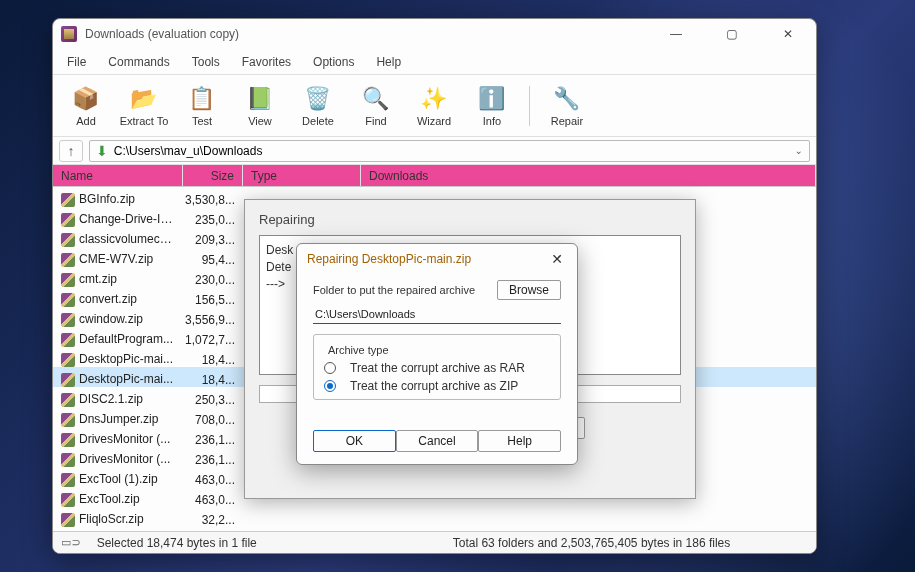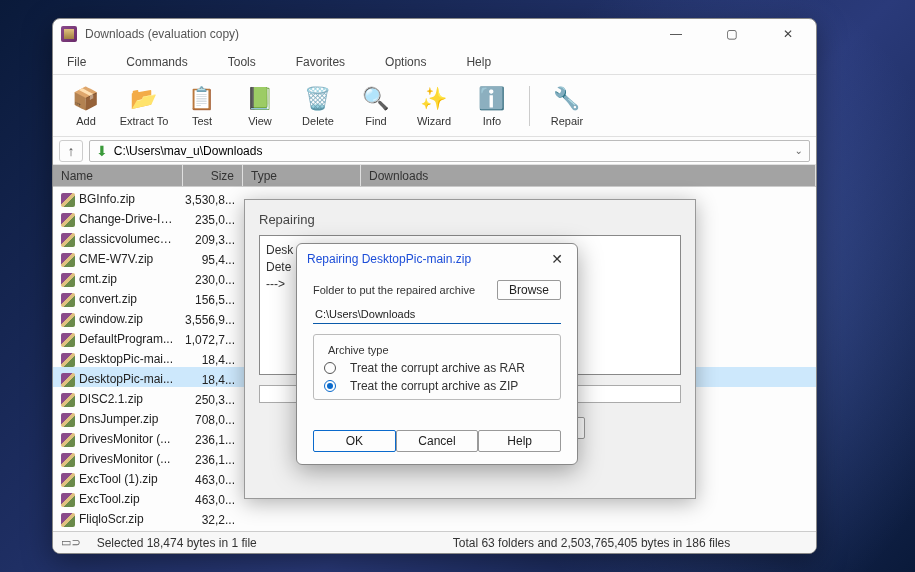--- a/index.html
+++ b/index.html
@@ -5,34 +5,34 @@
 * { box-sizing: border-box; font-family: 'Segoe UI', Tahoma, sans-serif; font-size: 12px; }
 body { margin: 0; padding: 0; width: 915px; height: 572px; background: linear-gradient(135deg, #0a1a3a 0%, #1a2a5a 30%, #2a3a7a 60%, #0a1a3a 100%); overflow: hidden; position: relative; }
 body::before { content: ''; position: absolute; right: -100px; top: -100px; width: 600px; height: 800px; background: radial-gradient(ellipse at center, rgba(100,130,220,0.4) 0%, transparent 60%); border-radius: 50%; }
 .window { position: absolute; left: 52px; top: 18px; width: 765px; height: 536px; background: #fdfdfd; border: 1px solid #888; border-radius: 8px; box-shadow: 0 8px 30px rgba(0,0,0,0.4); display: flex; flex-direction: column; overflow: hidden; }
 .titlebar { height: 30px; display: flex; align-items: center; padding: 0 8px; }
 .titlebar-icon { width: 16px; height: 16px; margin-right: 8px; background: linear-gradient(135deg, #8a4a8a, #6a2a6a); border-radius: 2px; position: relative; }
 .titlebar-icon::after { content: ''; position: absolute; left: 3px; top: 3px; width: 10px; height: 10px; background: linear-gradient(#e0c080, #a08040); }
 .titlebar-text { color: #555; flex: 1; font-size: 12px; }
 .winbtns { display: flex; gap: 16px; }
 .winbtn { width: 40px; height: 28px; display: flex; align-items: center; justify-content: center; color: #444; cursor: pointer; }
-.menubar { height: 26px; display: flex; align-items: center; padding: 0 4px; gap: 20px; border-bottom: 1px solid #e0e0e0; }
+.menubar { height: 26px; display: flex; align-items: center; padding: 0 4px; gap: 2px; border-bottom: 1px solid #e0e0e0; }
 .menuitem { padding: 4px 10px; color: #444; cursor: pointer; }
 .toolbar { height: 62px; display: flex; align-items: center; padding: 0 6px; gap: 4px; border-bottom: 1px solid #e0e0e0; }
 .toolbtn { display: flex; flex-direction: column; align-items: center; justify-content: center; width: 54px; height: 56px; cursor: pointer; gap: 2px; }
 .toolbtn-icon { width: 28px; height: 28px; display: flex; align-items: center; justify-content: center; font-size: 22px; }
 .toolbtn-label { font-size: 11px; color: #333; }
 .toolsep { width: 1px; height: 40px; background: #ccc; margin: 0 6px; }
 .pathbar { height: 28px; display: flex; align-items: center; padding: 0 6px; gap: 6px; border-bottom: 1px solid #e0e0e0; }
 .upbtn { width: 24px; height: 22px; display: flex; align-items: center; justify-content: center; border: 1px solid #ccc; border-radius: 3px; cursor: pointer; font-size: 14px; color: #555; }
 .pathbox { flex: 1; height: 22px; border: 1px solid #bbb; border-radius: 2px; display: flex; align-items: center; padding: 0 6px; gap: 6px; cursor: text; }
 .pathbox-icon { color: #3a9a3a; font-size: 14px; }
 .pathbox-chev { color: #666; font-size: 10px; }
 .filelist { flex: 1; overflow: hidden; display: flex; flex-direction: column; }
-.listhead { height: 22px; display: flex; align-items: center; border-bottom: 1px solid #ccc; background: #a3a3a3; }
+.listhead { height: 22px; display: flex; align-items: center; border-bottom: 1px solid #ccc; background: #ec4899; }
 .listhead > div { padding: 0 8px; border-right: 1px solid #e0e0e0; height: 100%; display: flex; align-items: center; color: #333; font-size: 12px; cursor: pointer; }
 .col-name { width: 130px; }
 .col-size { width: 60px; justify-content: flex-end; }
 .col-type { width: 118px; }
 .col-mod { flex: 1; }
 .listbody { flex: 1; overflow-y: auto; }
 .row { height: 20px; display: flex; align-items: flex-end; }
 .row.sel { background: #cde8fc; }
 .row > div { padding: 0 8px; white-space: nowrap; overflow: hidden; text-overflow: ellipsis; font-size: 12px; color: #222; }
 .row .col-size { text-align: right; justify-content: flex-end; display: flex; }
@@ -43,21 +43,21 @@
 .status-right { flex: 1; text-align: left; padding-left: 180px; color: #333; }
 .progress-dlg { position: absolute; left: 244px; top: 199px; width: 452px; height: 300px; background: #f0f0f0; border: 1px solid #999; box-shadow: 0 4px 20px rgba(0,0,0,0.3); }
 .progress-title { padding: 12px 14px 8px; font-size: 13px; color: #444; }
 .progress-body { padding: 0 14px; }
 .progress-log { width: 100%; height: 140px; background: #fff; border: 1px solid #888; padding: 6px; font-size: 11px; color: #333; line-height: 1.4; }
 .progress-bar { width: 100%; height: 18px; background: #fff; border: 1px solid #aaa; margin-top: 10px; }
 .progress-btns { display: flex; justify-content: center; gap: 30px; margin-top: 14px; }
 .btn { width: 100px; height: 22px; background: #fdfdfd; border: 1px solid #999; border-radius: 2px; cursor: pointer; display: flex; align-items: center; justify-content: center; font-size: 12px; color: #222; }
 .repair-dlg { position: absolute; left: 296px; top: 243px; width: 282px; height: 222px; background: #fdfdfd; border: 1px solid #888; border-radius: 6px; box-shadow: 0 6px 24px rgba(0,0,0,0.35); display: flex; flex-direction: column; }
 .repair-titlebar { height: 30px; display: flex; align-items: center; justify-content: space-between; padding: 0 10px; }
-.repair-title { font-size: 12px; color: #1d4ed8; }
+.repair-title { font-size: 12px; color: #a16207; }
 .repair-close { width: 20px; height: 20px; display: flex; align-items: center; justify-content: center; cursor: pointer; color: #333; font-size: 14px; }
 .repair-body { padding: 6px 16px; flex: 1; }
 .repair-row { display: flex; align-items: center; justify-content: space-between; margin-bottom: 4px; }
 .repair-label { font-size: 11px; color: #333; }
 .repair-input { width: 100%; height: 20px; border: none; border-bottom: 1.5px solid #0a5aaa; padding: 2px 2px; font-size: 11px; color: #222; background: transparent; }
 .fieldset { border: 1px solid #bbb; border-radius: 3px; padding: 8px 10px 6px; margin-top: 10px; }
 .fieldset-title { font-size: 11px; color: #333; margin-top: -14px; background: #fdfdfd; display: inline-block; padding: 0 4px; }
 .radio-row { display: flex; align-items: center; gap: 14px; margin-top: 4px; font-size: 11px; color: #333; }
 .radio { width: 12px; height: 12px; border: 1.5px solid #555; border-radius: 50%; display: inline-block; position: relative; }
 .radio.checked { border-color: #0a6acc; }

